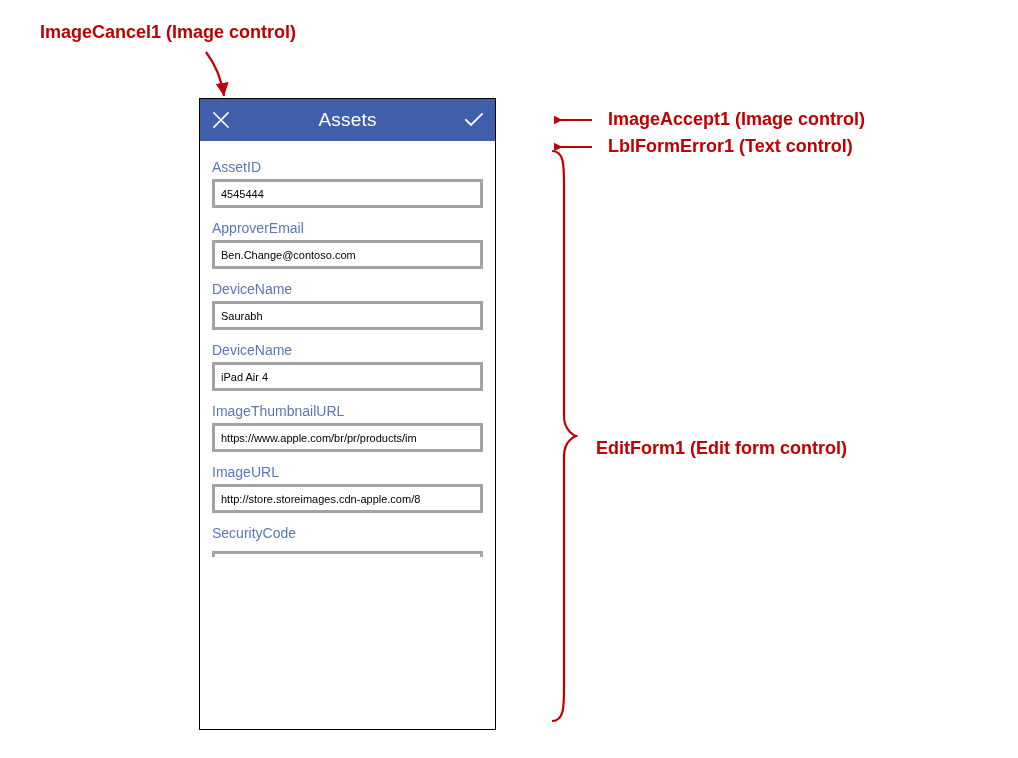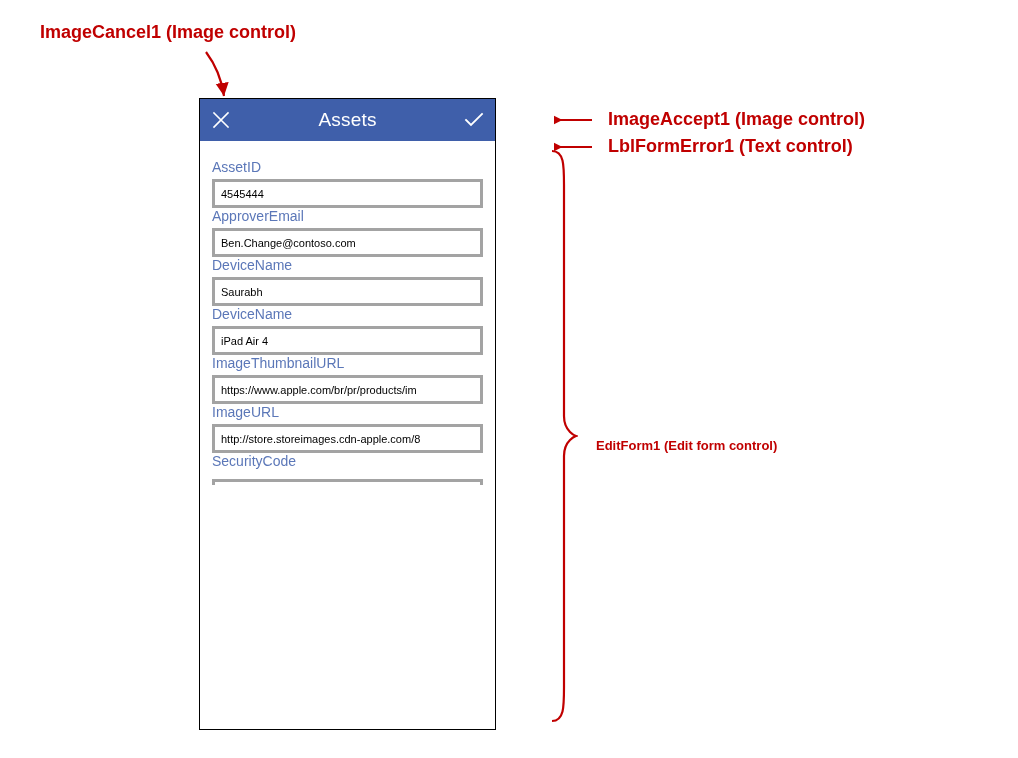--- a/index.html
+++ b/index.html
@@ -56,21 +56,21 @@
     font-size: 19px;
     font-weight: 400;
     letter-spacing: .2px;
   }
   .phone-body {
     padding: 14px 12px 0 12px;
   }
   .error-strip {
     height: 4px;
   }
-  .field { margin-bottom: 0; }
+  .field { margin-bottom: 12px; }
   .flabel {
     color: #5b77b8;
     font-size: 14px;
     margin-bottom: 4px;
   }
   .finput {
     width: 100%;
     border: 3px solid #a3a3a3;
     padding: 5px 6px;
     font-size: 11px;
@@ -101,21 +101,21 @@
     top: 145px;
     height: 582px;
     width: 30px;
   }
   .editform-label {
     position: absolute;
     left: 596px;
     top: 438px;
     color: #c00000;
     font-weight: 700;
-    font-size: 13px;
+    font-size: 18px;
     white-space: nowrap;
   }
   svg { display:block; }
 </style>
 </head>
 <body>
 
 <div class="top-label">ImageCancel1 (Image control)</div>
 
 <svg class="top-arrow" width="40" height="52">

